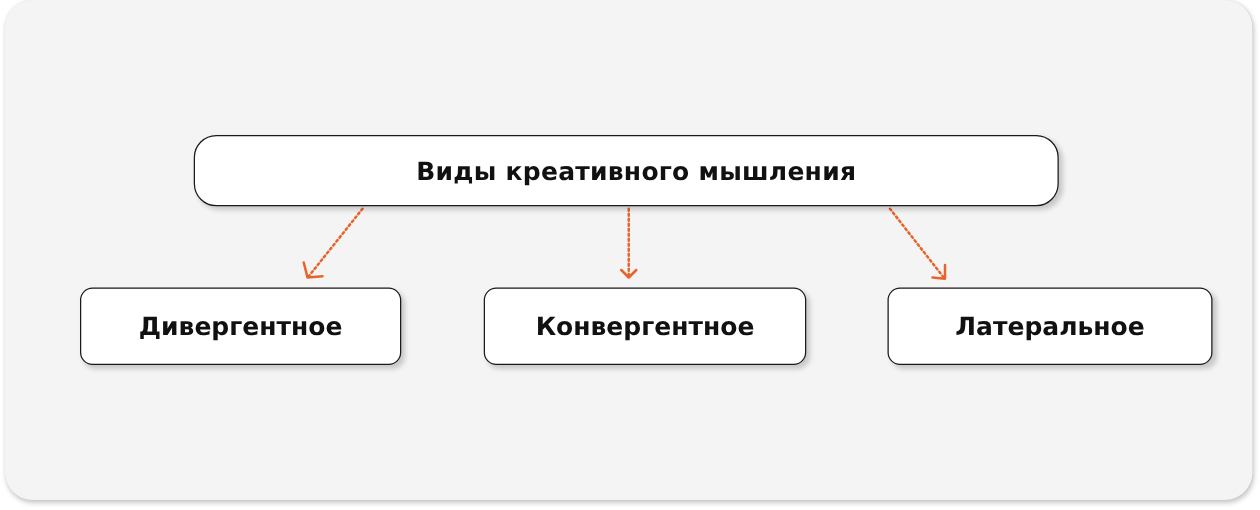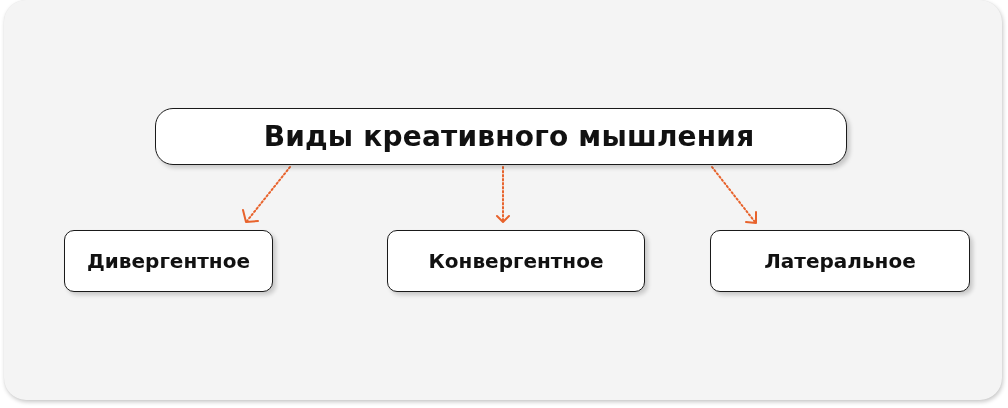--- a/index.html
+++ b/index.html
@@ -9,23 +9,23 @@
     position: absolute; left: 4px; top: 0px; width: 998px; height: 400px;
     background: #f4f4f4; border-radius: 22px;
     box-shadow: 1px 2px 4px rgba(0,0,0,0.22), 0 0 1px rgba(0,0,0,0.08);
   }
   .node {
     position: absolute; background: #ffffff; border: 1.6px solid #1a1a1a;
     box-sizing: border-box; display: flex; align-items: center; justify-content: center;
     color: #111; font-weight: bold;
     box-shadow: 3px 3px 4px rgba(0,0,0,0.18);
   }
-  .root { left: 155px; top: 108px; width: 692px; height: 57px; border-radius: 18px; font-size: 28px; letter-spacing: 0.2px; padding-left: 16px; }
+  .root { left: 155px; top: 108px; width: 692px; height: 57px; border-radius: 18px; font-size: 20px; letter-spacing: 0.2px; padding-left: 16px; }
   .child { height: 62px; border-radius: 10px; font-size: 20px; top: 230px; }
-  .c1 { left: 64px; width: 209px; }
+  .c1 { left: 64px; width: 257px; }
   .c2 { left: 387px; width: 258px; }
   .c3 { left: 710px; width: 260px; }
   svg.arrows { position: absolute; left: 0; top: 0; width: 1008px; height: 408px; pointer-events: none; }
 </style>
 </head>
 <body>
 
 <div class="card"></div>
 
 <svg class="arrows" viewBox="0 0 1008 408">

